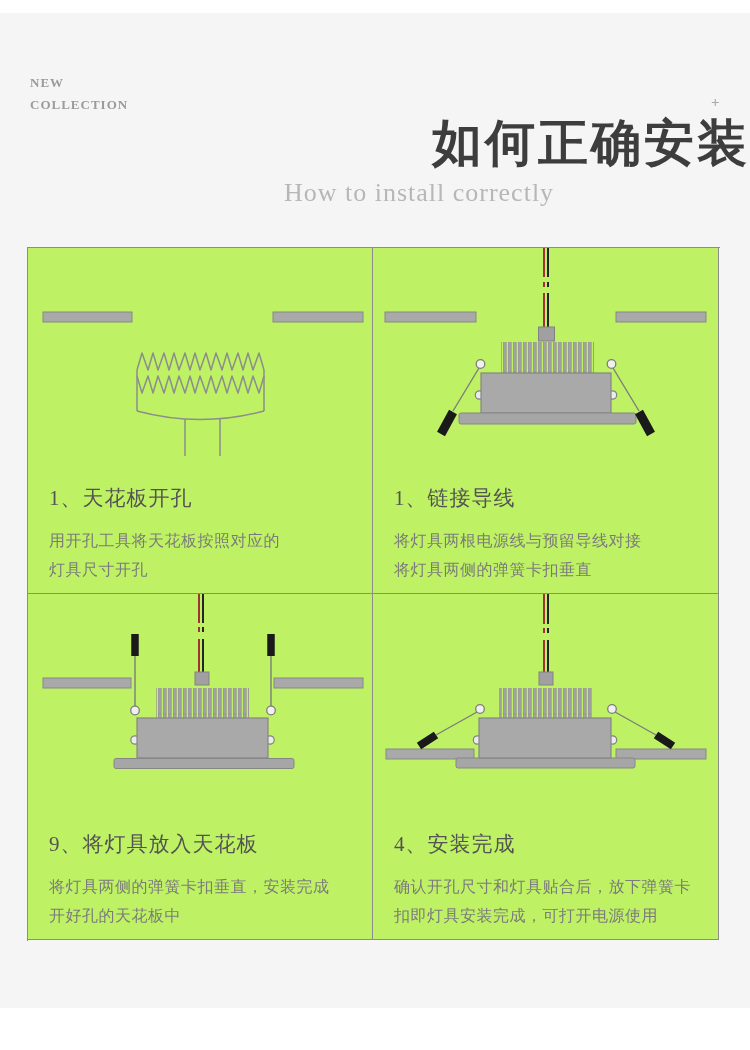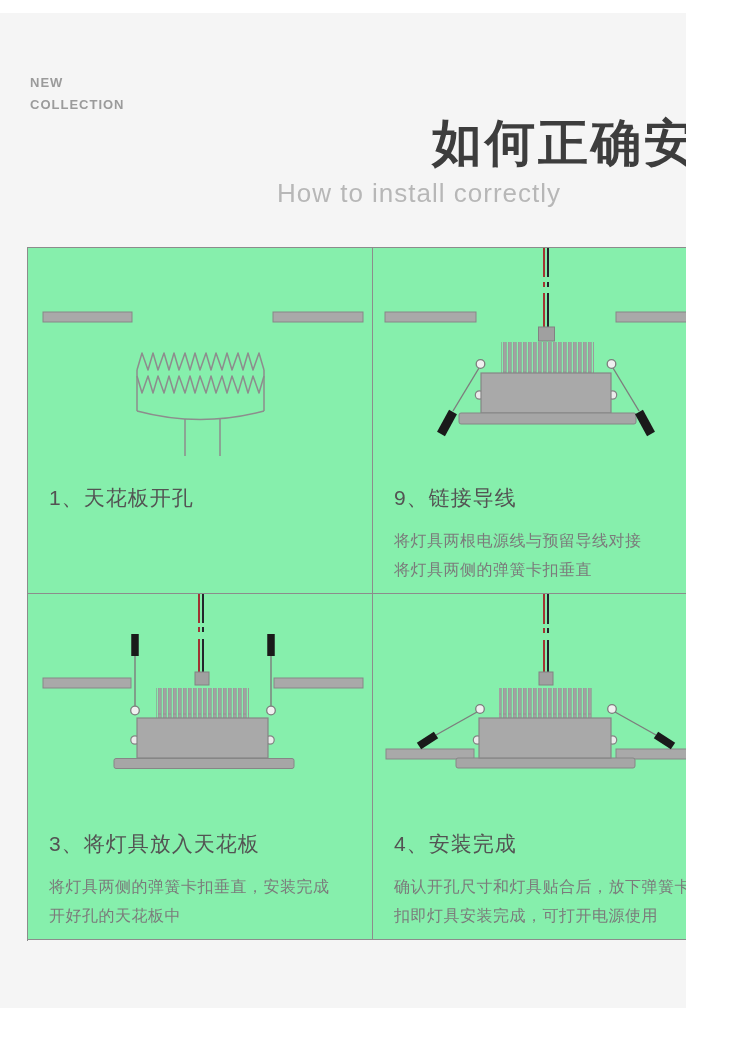--- a/index.html
+++ b/index.html
@@ -1,30 +1,30 @@
 <!DOCTYPE html>
 <html><head>
 <meta charset="utf-8">
 <style>
   html,body{margin:0;padding:0;}
   body{width:750px;height:1050px;background:#ffffff;font-family:"Liberation Sans",sans-serif;}
-  .stage{position:relative;width:686px;height:1050px;overflow:hidden;background:#ffffff;}
+  .stage{position:relative;width:750px;height:1050px;overflow:hidden;background:#ffffff;font-family:Liberation Serif, serif;}
   .canvas{position:absolute;left:0;top:13px;width:750px;height:995px;background:#f5f5f5;}
 
   
   .collection{position:absolute;left:30px;top:72px;font-size:13px;font-weight:bold;color:#9b9b9b;letter-spacing:1px;line-height:22px;}
   .plus-mark{position:absolute;left:711px;top:94px;font-size:15px;color:#a9a9a9;font-weight:bold;}
   .main-title{position:absolute;left:0;top:110px;width:750px;text-align:right;font-size:50px;font-weight:800;color:#3d3d3d;letter-spacing:3px;}
   .sub-title{position:absolute;left:0;top:178px;width:750px;text-align:center;font-size:26px;color:#b7b7b7;letter-spacing:1px;margin-left:44px;}
 
   
   .grid{position:absolute;left:27px;top:247px;width:692px;height:693px;
         display:grid;grid-template-columns:345px 346px;grid-template-rows:346px 346px;
         border-top:1px solid #8c8c8c;border-left:1px solid #8c8c8c;}
-  .cell{position:relative;background:#86efac;border-right:1px solid #8c8c8c;border-bottom:1px solid #8c8c8c;overflow:hidden;}
+  .cell{position:relative;background:#bef264;border-right:1px solid #8c8c8c;border-bottom:1px solid #8c8c8c;overflow:hidden;}
   .cell svg{position:absolute;left:0;top:0;}
   .step-text{position:absolute;left:21px;top:236px;width:310px;}
   .step-title{font-size:21px;color:#535353;letter-spacing:1px;}
   .step-desc{margin-top:14px;font-size:16px;color:#7b7b7b;line-height:29px;white-space:pre-line;letter-spacing:0.5px;}
 </style>
 </head>
 <body>
 
 <div class="stage">
   <div class="canvas"></div>
@@ -53,20 +53,22 @@
           <polyline points="109,128 114,145 120,128 125,145 130,128 136,145 141,128 146,145 151,128 157,145 162,128 167,145 172,128 178,145 183,128 188,145 194,128 199,145 204,128 210,145 215,128 220,145 225,128 231,145 236,128"></polyline>
           <line x1="109" y1="122" x2="109" y2="163"></line>
           <line x1="236" y1="122" x2="236" y2="163"></line>
           <path d="M109,163 Q172,180 236,163"></path>
           <line x1="157" y1="171" x2="157" y2="208"></line>
           <line x1="192" y1="171" x2="192" y2="208"></line>
         </g>
       </svg>
       <div class="step-text">
         <div class="step-title">1、天花板开孔</div>
+        <div class="step-desc">用开孔工具将天花板按照对应的
+灯具尺寸开孔</div>
       </div>
     </div>
 
     <div class="cell">
       <svg width="345" height="235" viewBox="0 0 345 235">
         <defs>
           <pattern id="fins2" width="5" height="31" patternUnits="userSpaceOnUse">
             <rect x="0" y="0" width="3.2" height="31" fill="#a2a2a2" stroke="#8a8a8a" stroke-width="0.6"></rect>
           </pattern>
         </defs>
@@ -95,21 +97,21 @@
           <circle cx="107.5" cy="116" r="4.3" fill="#f0f0f0" stroke="#7d7d7d" stroke-width="1.3"></circle>
           <line x1="80" y1="164" x2="68" y2="186" stroke="#1a1a1a" stroke-width="9"></line>
         </g>
         <g>
           <line x1="240" y1="120" x2="266" y2="163" stroke="#7d7d7d" stroke-width="1.4"></line>
           <circle cx="238.5" cy="116" r="4.3" fill="#f0f0f0" stroke="#7d7d7d" stroke-width="1.3"></circle>
           <line x1="266" y1="164" x2="278" y2="186" stroke="#1a1a1a" stroke-width="9"></line>
         </g>
       </svg>
       <div class="step-text">
-        <div class="step-title">9、链接导线</div>
+        <div class="step-title">1、链接导线</div>
         <div class="step-desc">将灯具两根电源线与预留导线对接
 将灯具两侧的弹簧卡扣垂直</div>
       </div>
     </div>
 
     <div class="cell">
       <svg width="345" height="235" viewBox="0 0 345 235">
         <defs>
           <pattern id="fins3" width="5" height="30" patternUnits="userSpaceOnUse">
             <rect x="0" y="0" width="3.2" height="30" fill="#a2a2a2" stroke="#8a8a8a" stroke-width="0.6"></rect>
@@ -140,21 +142,21 @@
           <line x1="107" y1="62" x2="107" y2="112" stroke="#7d7d7d" stroke-width="1.4"></line>
           <circle cx="107" cy="116.5" r="4.3" fill="#f0f0f0" stroke="#7d7d7d" stroke-width="1.3"></circle>
         </g>
         <g>
           <line x1="243" y1="40" x2="243" y2="62" stroke="#1a1a1a" stroke-width="7.5"></line>
           <line x1="243" y1="62" x2="243" y2="112" stroke="#7d7d7d" stroke-width="1.4"></line>
           <circle cx="243" cy="116.5" r="4.3" fill="#f0f0f0" stroke="#7d7d7d" stroke-width="1.3"></circle>
         </g>
       </svg>
       <div class="step-text">
-        <div class="step-title">3、将灯具放入天花板</div>
+        <div class="step-title">9、将灯具放入天花板</div>
         <div class="step-desc">将灯具两侧的弹簧卡扣垂直，安装完成
 开好孔的天花板中</div>
       </div>
     </div>
 
     <div class="cell">
       <svg width="345" height="235" viewBox="0 0 345 235">
         <defs>
           <pattern id="fins4" width="5" height="30" patternUnits="userSpaceOnUse">
             <rect x="0" y="0" width="3.2" height="30" fill="#a2a2a2" stroke="#8a8a8a" stroke-width="0.6"></rect>

